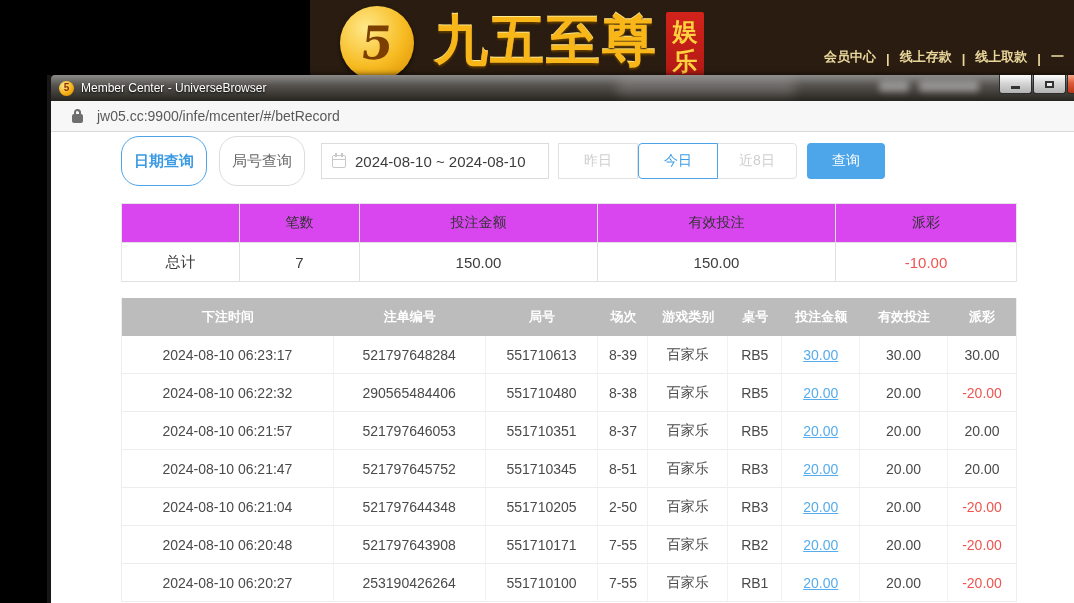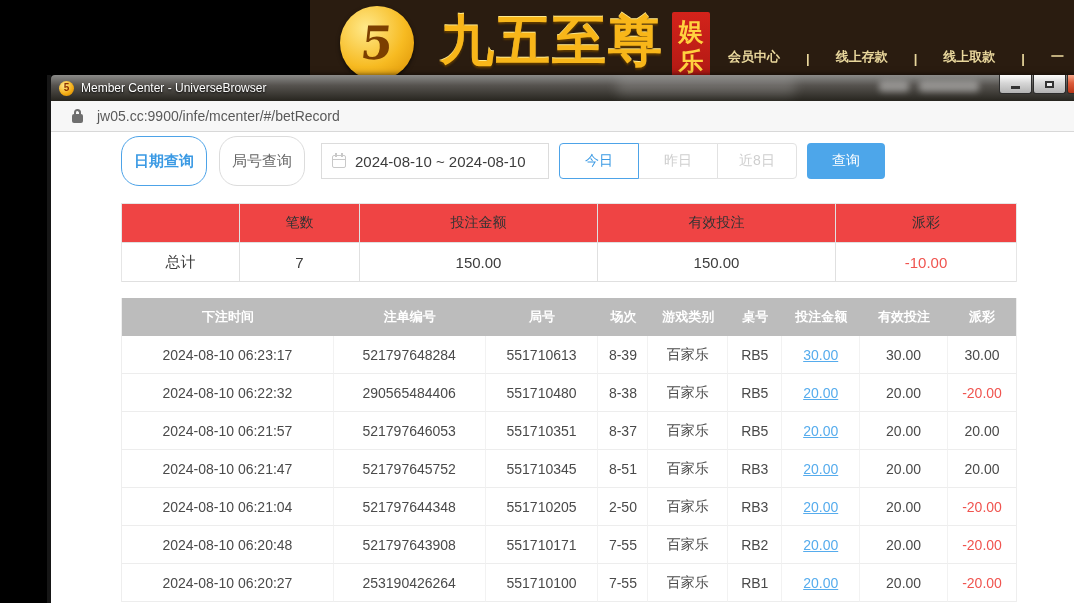--- a/index.html
+++ b/index.html
@@ -4,34 +4,34 @@
 <style>
   html,body{margin:0;padding:0;}
   body{
     width:1074px;height:603px;position:relative;overflow:hidden;
     background:#000;
     font-family:"Liberation Sans","DejaVu Sans",sans-serif;
   }
   
   .site-header{position:absolute;left:310px;top:0;width:764px;height:130px;background:#2a1c10;}
   .site-nav{position:absolute;top:48px;right:0;display:flex;align-items:flex-end;
-    color:#e9d79c;font-size:13px;font-weight:bold;white-space:nowrap;gap:16px;}
+    color:#e9d79c;font-size:13px;font-weight:bold;white-space:nowrap;}
   .site-nav .navitem{padding:0 10px;cursor:pointer;}
   .site-nav .sep{color:#e9d79c;}
   .logo-wrap{position:absolute;left:340px;top:6px;display:flex;align-items:flex-start;}
   .logo-mark{
     width:74px;height:74px;border-radius:50%;
     background:radial-gradient(circle at 35% 30%,#ffe98a,#f7bb22 55%,#d98d00);
     display:flex;align-items:center;justify-content:center;
     box-shadow:0 2px 4px rgba(0,0,0,.6);
   }
   .logo-mark .mark-glyph{font-family:"DejaVu Serif","Liberation Serif",serif;
     font-size:46px;font-weight:bold;color:#7c3f00;transform:skewX(-6deg);}
   .logo-text{
-    margin-left:26px;margin-top:8px;font-size:54px;font-weight:bold;letter-spacing:2px;
+    margin-left:20px;margin-top:8px;font-size:54px;font-weight:bold;letter-spacing:2px;
     color:#f8b619;text-shadow:0 2px 2px #5e3a00, 0 -1px 0 #ffe98a;
     font-family:"DejaVu Sans","Liberation Sans",sans-serif;line-height:1;
   }
   .logo-banner{
     margin-left:8px;margin-top:6px;width:38px;padding:5px 0 8px 0;
     background:linear-gradient(180deg,#d3231b,#9f1410);
     display:flex;flex-direction:column;align-items:center;gap:1px;
     border-radius:2px;
   }
   .logo-banner span{color:#ffd23f;font-size:25px;font-weight:bold;line-height:1.15;}
@@ -104,21 +104,21 @@
   .gbtn.last{border-radius:0 4px 4px 0;}
   .gbtn.active{border:1px solid #4da3e8;color:#3b9ae4;z-index:1;}
   .search-btn{margin-left:10px;width:78px;height:36px;border-radius:4px;background:#4da6ea;
     color:#fff;font-size:14px;display:flex;align-items:center;justify-content:center;cursor:pointer;}
   
   .summary{margin-top:24px;border:1px solid #e6e6e6;border-bottom:none;font-size:14px;}
   .summary .srow{display:flex;}
   .summary .scell{box-sizing:border-box;height:39px;display:flex;align-items:center;justify-content:center;
     border-right:1px solid #e0e0e0;border-bottom:1px solid #e0e0e0;color:#333;}
   .summary .scell:last-child{border-right:none;}
-  .summary .shead .scell{background:#ef4444;}
+  .summary .shead .scell{background:#d946ef;}
   .summary .sdata .scell{background:#fff;font-size:15px;color:#3c3c3c;}
   .s0{width:118px;} .s1{width:120px;} .s2{width:238px;} .s3{width:238px;} .s4{width:180px;}
   .neg{color:#f0544f !important;}
   
   .bet-table{margin-top:16px;font-size:14px;border-left:1px solid #eee;border-right:1px solid #eee;}
   .thead{display:flex;background:#bcbcbc;}
   .thead .hcell{height:38px;display:flex;align-items:center;justify-content:center;
     color:#fff;font-weight:bold;font-size:13px;box-sizing:border-box;}
   .trow{display:flex;background:#fff;}
   .trow .cell{height:38px;box-sizing:border-box;display:flex;align-items:center;justify-content:center;
@@ -187,22 +187,22 @@
     <div class="content">
 
       <div class="filter-row">
         <div class="pill active">日期查询</div>
         <div class="pill plain">局号查询</div>
         <div class="date-input">
           <span class="cal-icon"></span>
           <span class="date-text">2024-08-10 ~ 2024-08-10</span>
         </div>
         <div class="btn-group">
+          <div class="gbtn">昨日</div>
           <div class="gbtn first active">今日</div>
-          <div class="gbtn">昨日</div>
           <div class="gbtn last">近8日</div>
         </div>
         <div class="search-btn">查询</div>
       </div>
 
       <div class="summary">
         <div class="srow shead">
           <div class="scell s0"></div>
           <div class="scell s1">笔数</div>
           <div class="scell s2">投注金额</div>

